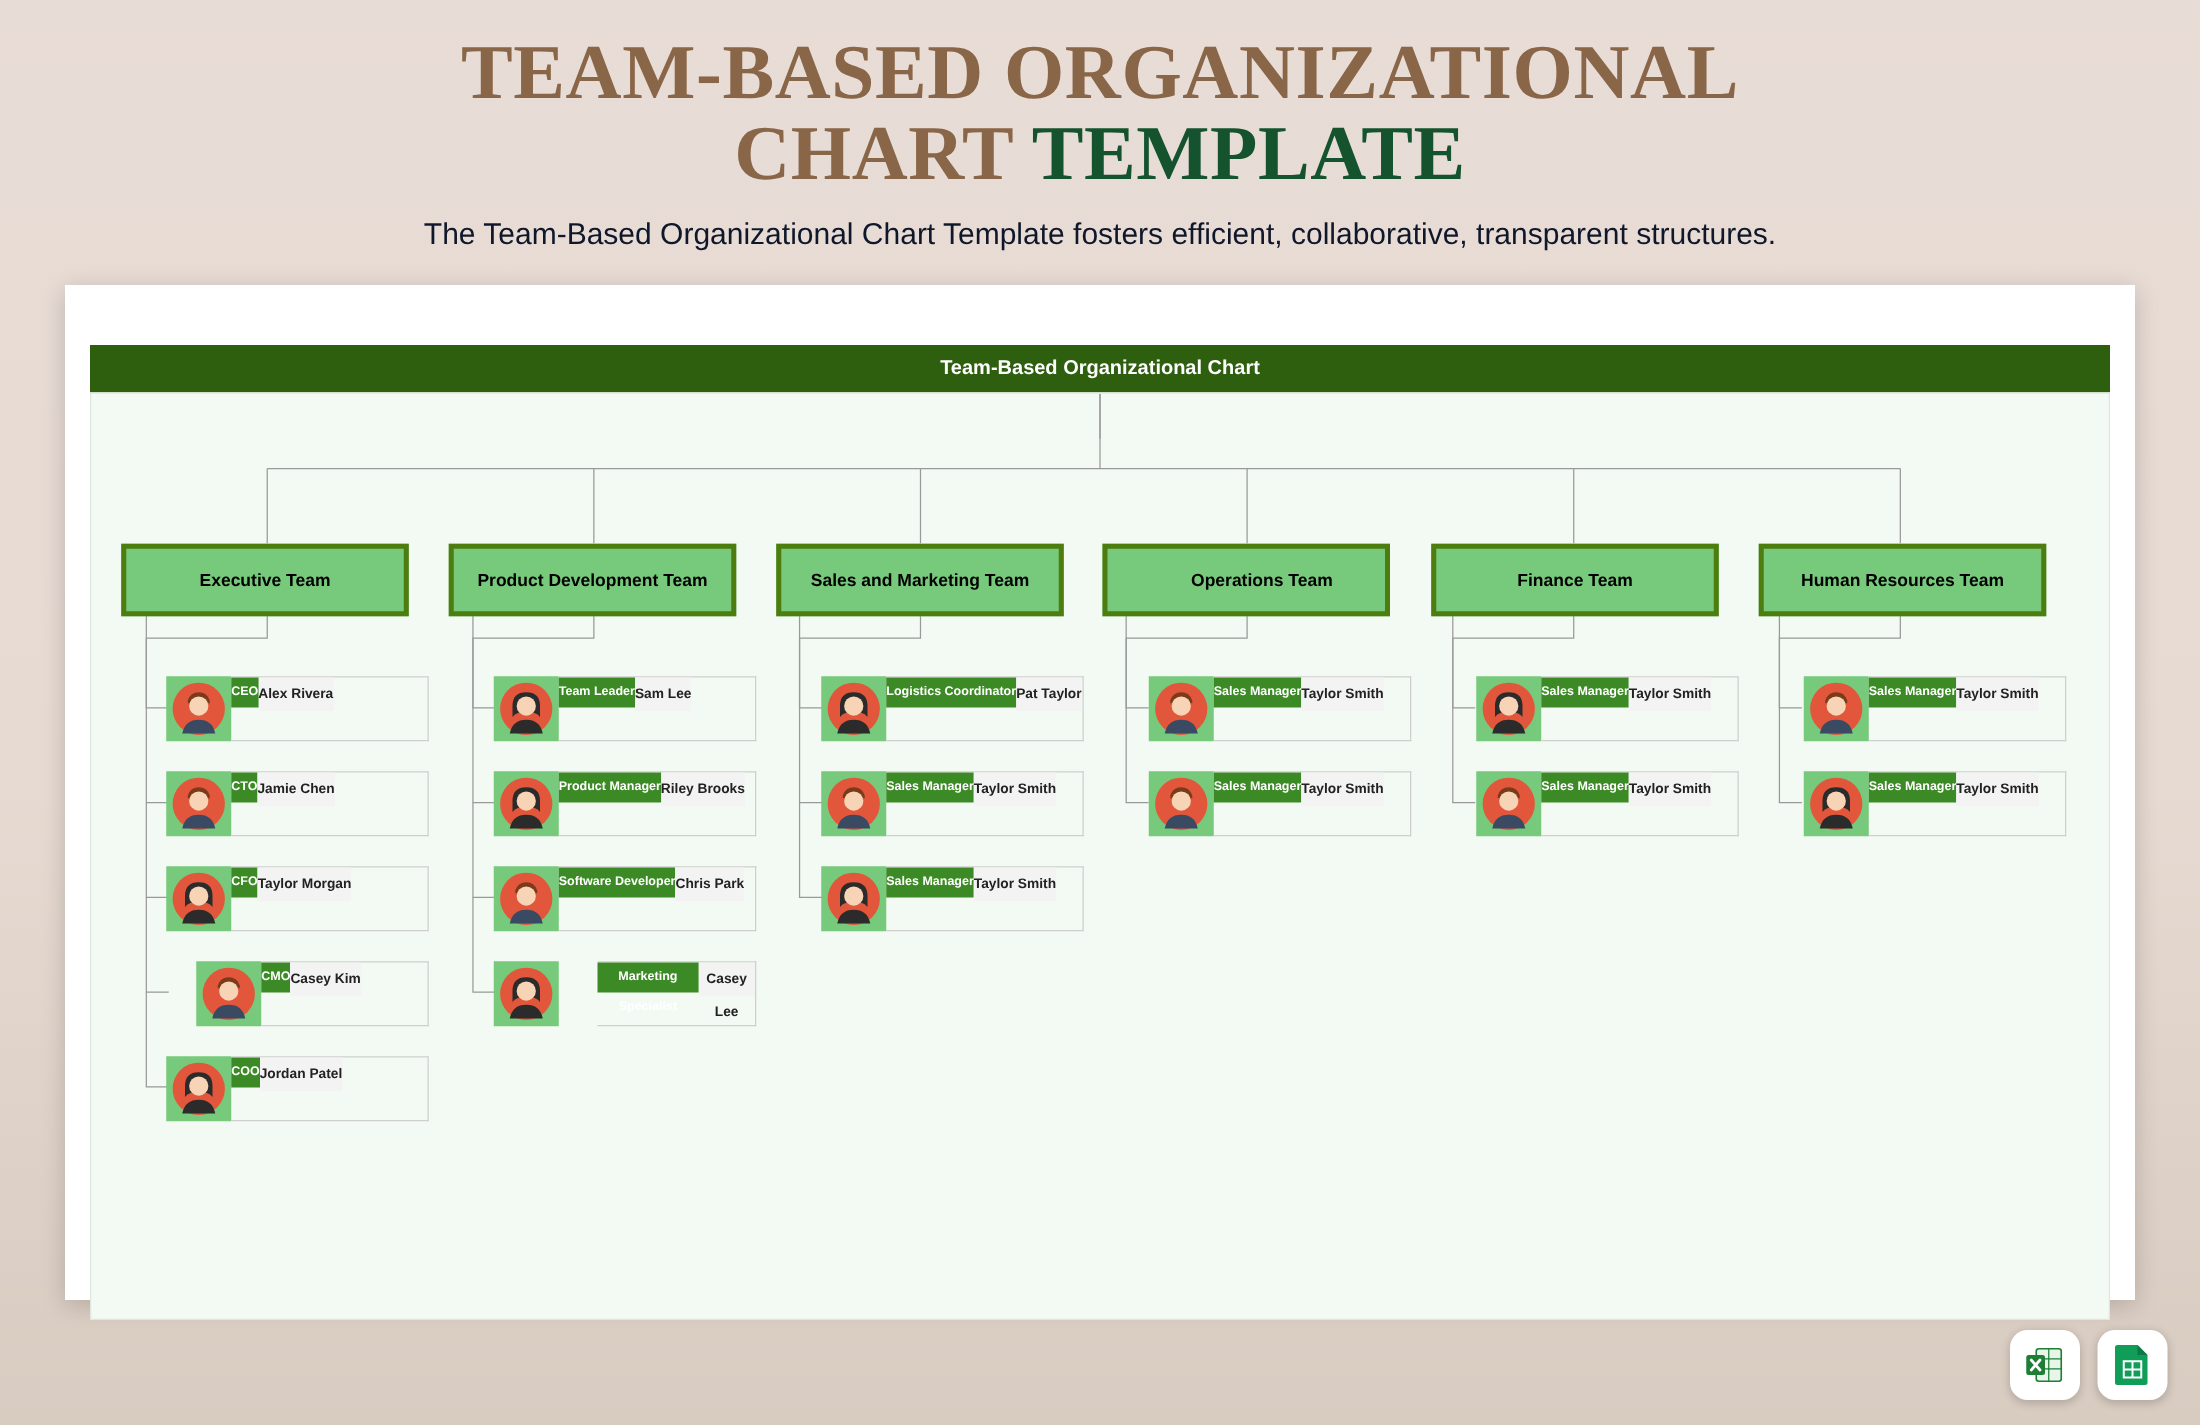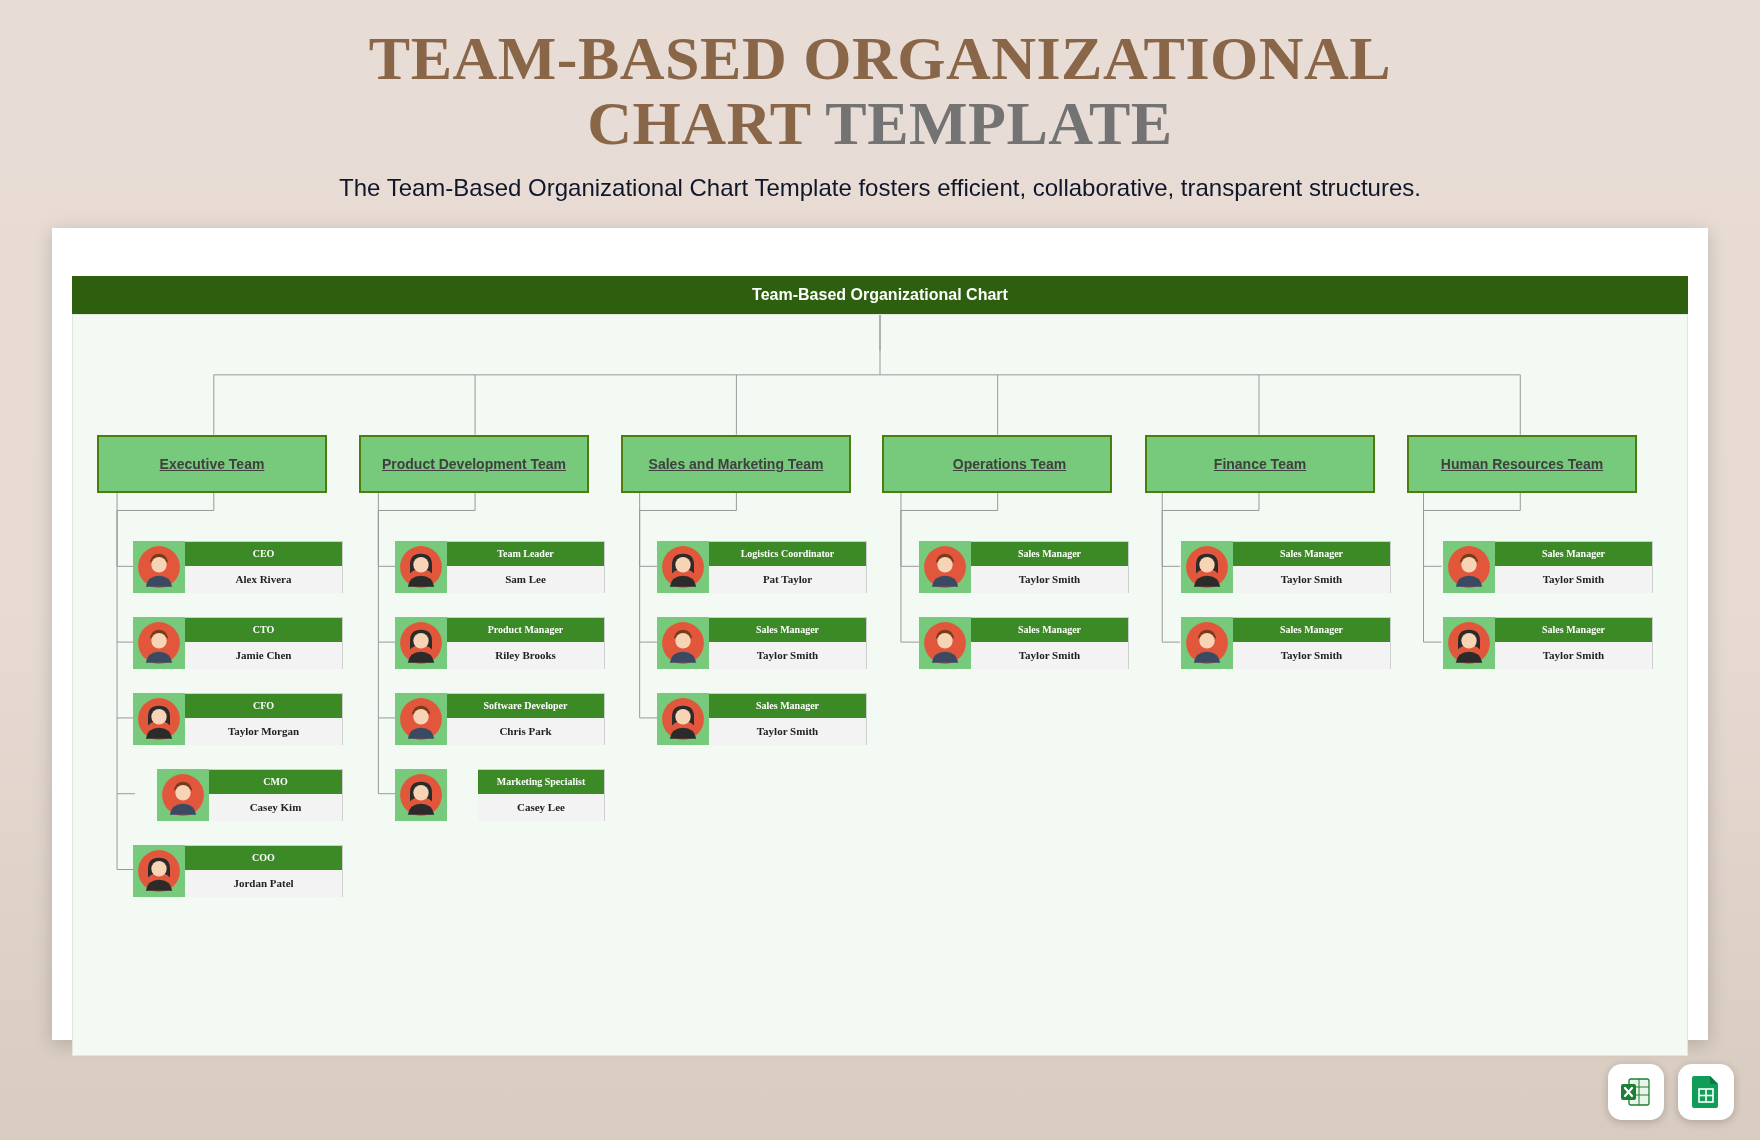--- a/index.html
+++ b/index.html
@@ -17,21 +17,21 @@
     text-align: center;
   }
   .main-title {
     font-family: Georgia, "Times New Roman", serif;
     font-size: 62px;
     font-weight: 700;
     line-height: 1.05;
     letter-spacing: 0.5px;
     color: #8a6648;
   }
-  .main-title .accent { color: #737373; }
+  .main-title .accent { color: #14532d; }
   .subtitle {
     margin-top: 18px;
     font-size: 24px;
     color: #0f172a;
   }
   .card {
     margin: 26px auto 0 auto;
     width: 1656px;
     height: 812px;
     background: #fff;
@@ -59,51 +59,49 @@
     inset: 0;
     width: 100%;
     height: 100%;
     pointer-events: none;
   }
   .team-box {
     position: absolute;
     width: 230px;
     height: 58px;
     background: #77c97b;
-    border: 2px solid #4d7c0f;
-    color: #404040;
+    border: 4px solid #4d7c0f;
+    color: #000000;
     font-weight: 700;
     font-size: 14px;
     display: flex;
     align-items: center;
     justify-content: center;
     text-align: center;
-    text-decoration: underline;
   }
   .member {
     position: absolute;
     width: 210px;
     height: 52px;
     display: flex;
   }
   .member .avatar {
     width: 52px;
     height: 52px;
     background: #77c97b;
     display: flex;
     align-items: center;
     justify-content: center;
   }
   .member .info {
     flex: 1;
     display: flex;
-    flex-direction: column;
+    flex-direction: row;
     border: 1px solid #cfcfcf;
     border-left: none;
-    font-family: Liberation Serif, serif;
   }
   .member .role {
     background: #3c8a25;
     color: #fff;
     font-size: 10px;
     font-weight: 700;
     text-align: center;
     height: 24px;
     line-height: 24px;
   }

